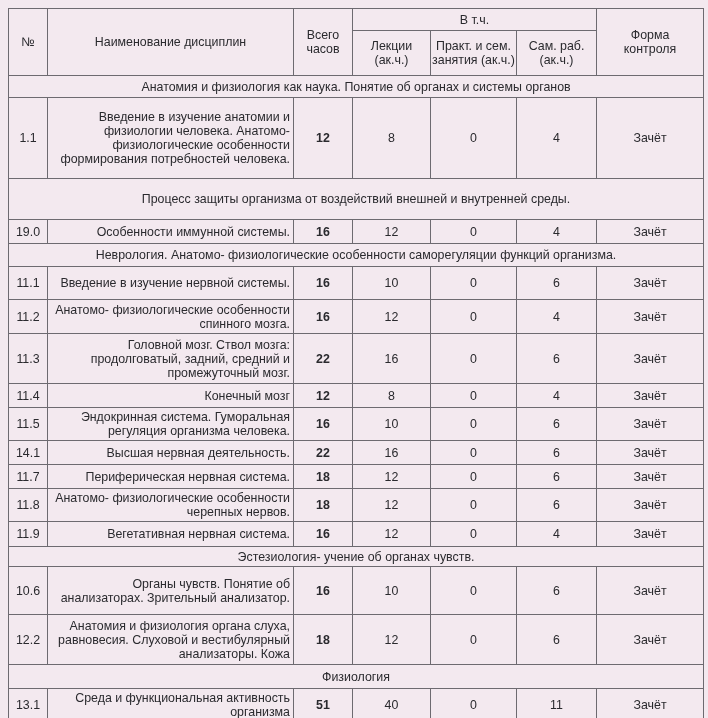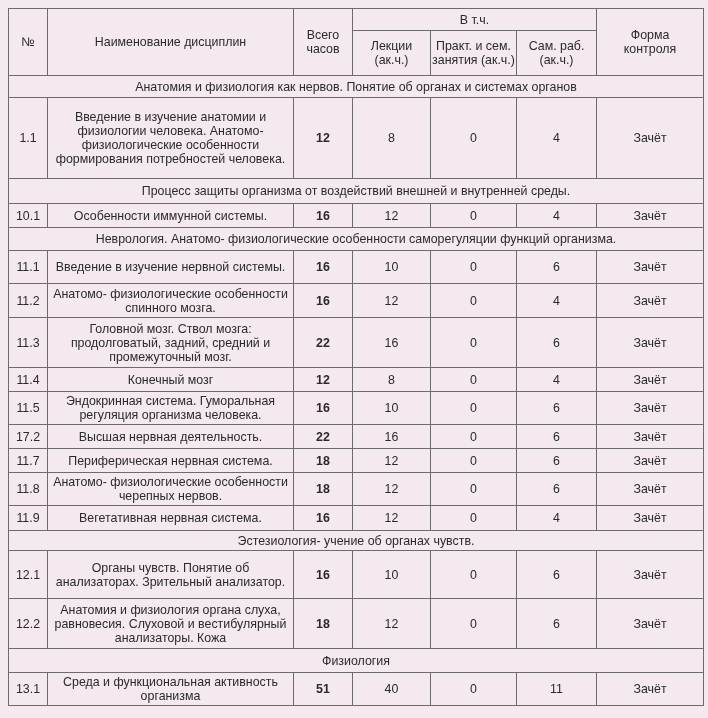--- a/index.html
+++ b/index.html
@@ -1,21 +1,21 @@
 <!DOCTYPE html>
 <html><head>
 <meta charset="utf-8">
 <style>
   html,body{margin:0;padding:0;}
   body{width:708px;height:718px;background:#f3e9ef;font-family:"Liberation Sans",sans-serif;color:#2a2a2e;overflow:hidden;}
   table{position:absolute;left:8px;top:8px;border-collapse:collapse;table-layout:fixed;width:695px;font-size:12.4px;}
   td,th{border:1.3px solid #6d6a70;padding:0 3px;font-weight:normal;line-height:14px;}
   th{text-align:center;vertical-align:middle;}
   td.num{text-align:center;}
-  td.name{text-align:center;padding-left:3px;}
+  td.name{text-align:right;padding-left:3px;}
   td.c{text-align:center;}
   td.b{font-weight:bold;}
   tr.sec td{text-align:center;}
 </style>
 </head>
 <body>
 
 <table>
   <colgroup>
     <col style="width:39px">
@@ -35,36 +35,36 @@
       <th rowspan="2" style="padding:0 16px">Форма контроля</th>
     </tr>
     <tr style="height:45px">
       <th style="padding:0 0">Лекции (ак.ч.)</th>
       <th style="padding:0 1px">Практ. и сем. занятия (ак.ч.)</th>
       <th style="padding:0 0">Сам. раб. (ак.ч.)</th>
     </tr>
   </thead>
   <tbody id="tbody">
       <tr class="sec" style="height: 22px;">
-        <td colspan="7">Анатомия и физиология как нервов. Понятие об органах и системах органов</td>
+        <td colspan="7">Анатомия и физиология как наука. Понятие об органах и системы органов</td>
       </tr>
       <tr style="height: 81px;">
         <td class="num">1.1</td>
         <td class="name">Введение в изучение анатомии и физиологии человека.  Анатомо-физиологические особенности формирования потребностей человека.</td>
         <td class="c b">12</td>
         <td class="c">8</td>
         <td class="c">0</td>
         <td class="c">4</td>
         <td class="c">Зачёт</td>
       </tr>
-      <tr class="sec" style="height: 25px;">
+      <tr class="sec" style="height: 41px;">
         <td colspan="7">Процесс защиты организма от воздействий внешней и внутренней среды.</td>
       </tr>
       <tr style="height: 24px;">
-        <td class="num">10.1</td>
+        <td class="num">19.0</td>
         <td class="name">Особенности иммунной системы.</td>
         <td class="c b">16</td>
         <td class="c">12</td>
         <td class="c">0</td>
         <td class="c">4</td>
         <td class="c">Зачёт</td>
       </tr>
       <tr class="sec" style="height: 23px;">
         <td colspan="7">Неврология. Анатомо- физиологические особенности саморегуляции функций организма.</td>
       </tr>
@@ -107,21 +107,21 @@
       <tr style="height: 33px;">
         <td class="num">11.5</td>
         <td class="name">Эндокринная система. Гуморальная регуляция организма человека.</td>
         <td class="c b">16</td>
         <td class="c">10</td>
         <td class="c">0</td>
         <td class="c">6</td>
         <td class="c">Зачёт</td>
       </tr>
       <tr style="height: 24px;">
-        <td class="num">17.2</td>
+        <td class="num">14.1</td>
         <td class="name">Высшая нервная деятельность.</td>
         <td class="c b">22</td>
         <td class="c">16</td>
         <td class="c">0</td>
         <td class="c">6</td>
         <td class="c">Зачёт</td>
       </tr>
       <tr style="height: 24px;">
         <td class="num">11.7</td>
         <td class="name">Периферическая нервная система.</td>
@@ -146,21 +146,21 @@
         <td class="c b">16</td>
         <td class="c">12</td>
         <td class="c">0</td>
         <td class="c">4</td>
         <td class="c">Зачёт</td>
       </tr>
       <tr class="sec" style="height: 20px; margin-left: 44px;">
         <td colspan="7">Эстезиология- учение об органах чувств.</td>
       </tr>
       <tr style="height: 48px;">
-        <td class="num">12.1</td>
+        <td class="num">10.6</td>
         <td class="name">Органы чувств. Понятие об анализаторах. Зрительный анализатор.</td>
         <td class="c b">16</td>
         <td class="c">10</td>
         <td class="c">0</td>
         <td class="c">6</td>
         <td class="c">Зачёт</td>
       </tr>
       <tr style="height: 50px;">
         <td class="num">12.2</td>
         <td class="name">Анатомия и физиология органа слуха, равновесия. Слуховой и вестибулярный анализаторы. Кожа</td>

